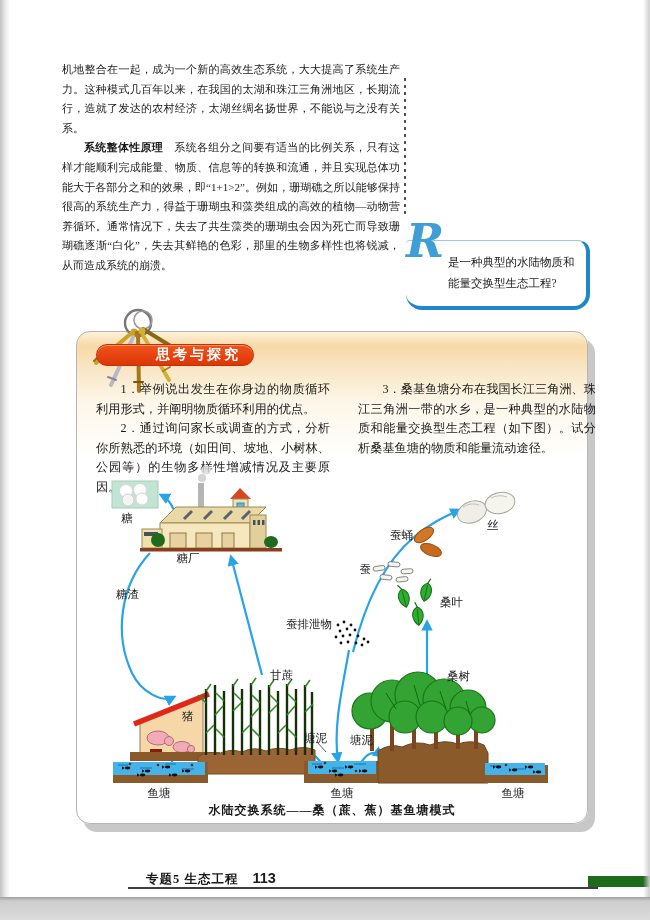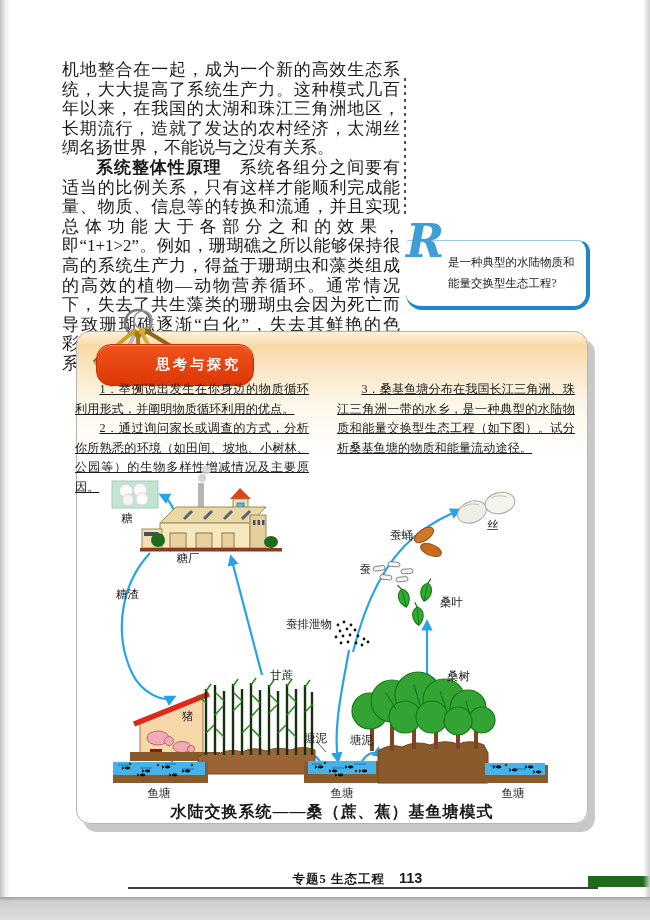--- a/index.html
+++ b/index.html
@@ -6,21 +6,21 @@
   .page{position:relative;width:650px;height:920px;background:#ffffff;overflow:hidden;
         font-family:"Liberation Serif","DejaVu Serif",serif;color:#1a1a1a;}
   
   .edge-left{position:absolute;left:0;top:0;width:10px;height:920px;
      background:linear-gradient(90deg,#c2c2c2,#ececec 55%,rgba(255,255,255,0));}
   .edge-right{position:absolute;right:0;top:0;width:7px;height:920px;
      background:linear-gradient(270deg,#cfcfcf,rgba(255,255,255,0));}
   .edge-bottom{position:absolute;left:0;top:897px;width:650px;height:23px;
      background:linear-gradient(180deg,#9f9f9f 0,#cdcdcd 4px,#dcdcdc 100%);}
   
-  .main-text{position:absolute;left:62px;top:60px;width:338px;font-size:17px;
+  .main-text{position:absolute;left:62px;top:60px;width:338px;font-size:11px;
      line-height:19.6px;text-align:justify;}
   .main-text p{margin:0;}
   .main-text .indent{text-indent:2em;}
   .principle{font-weight:bold;}
   
   .dots-v{position:absolute;width:4px;
      background-image:radial-gradient(circle,#4a4a4a 1.1px,rgba(0,0,0,0) 1.35px);
      background-size:4px 7px;background-repeat:repeat-y;}
   .dots-top{left:403px;top:76px;height:142px;}
   .dots-col{left:325px;top:382px;height:86px;background-size:4px 12px;}
@@ -29,37 +29,37 @@
      border-top:1px solid #9ccade;border-right:4px solid #1d87c9;border-bottom:4px solid #1d87c9;
      border-radius:4px 12px 16px 16px;box-sizing:border-box;
      padding:11px 6px 0 42px;font-size:11.5px;line-height:21px;}
   .r-letter{position:absolute;left:0px;top:-10px;font-size:46px;font-style:italic;
      font-family:"DejaVu Serif",serif;color:#3f9ed6;font-weight:bold;}
   
   .explore-box{position:absolute;left:76px;top:331px;width:512px;height:493px;
      border:1px solid #b5b5b5;border-radius:14px;box-sizing:border-box;
      background:linear-gradient(180deg,#fdf2da 0px,#f8d9a6 14px,#f9e3c0 32px,#fdf7ea 72px,#ffffff 125px);
      box-shadow:7px 8px 0 #c8c8c8;}
-  .pill{position:absolute;left:96px;top:344px;width:158px;height:42px;border-radius:15px;
+  .pill{position:absolute;left:96px;top:344px;width:158px;height:22px;border-radius:15px;
      background:linear-gradient(180deg,#f0541c,#dd3607);border:1px solid #c33005;
      box-sizing:border-box;display:flex;align-items:center;justify-content:flex-end;
      padding-right:12px;box-shadow:inset 0 1px 0 rgba(255,255,255,.35);}
   .pill span{color:#ffffff;font-weight:bold;font-size:14px;letter-spacing:3px;}
   .keys{position:absolute;left:80px;top:301px;}
-  .qcols{position:absolute;left:75px;top:380px;width:500px;display:flex;text-decoration:underline;}
+  .qcols{position:absolute;left:96px;top:380px;width:500px;display:flex;}
   .qcol{font-size:12.2px;line-height:19.5px;text-align:justify;}
   .qcol.left{width:240px;}
   .qcol.right{width:244px;margin-left:28px;}
   .qcol p{margin:0;text-indent:2em;}
   .diagram{position:absolute;left:70px;top:465px;}
   .diagram text{font-size:11.5px;fill:#1a1a1a;font-family:"Liberation Serif",serif;}
   .caption{position:absolute;left:76px;top:802px;width:512px;text-align:center;
-     font-size:16px;font-weight:bold;letter-spacing:1px;}
-  
-  .footer-text{position:absolute;left:130px;top:869px;width:455px;text-align:center;}
+     font-size:12px;font-weight:bold;letter-spacing:1px;}
+  
+  .footer-text{position:absolute;left:146px;top:869px;width:455px;text-align:left;}
   .footer-text .sec{font-size:12.5px;font-weight:bold;letter-spacing:1px;}
   .footer-text .num{font-size:14.5px;font-weight:bold;margin-left:14px;
      font-family:"Liberation Sans",sans-serif;}
   .footer-rule{position:absolute;left:128px;top:887px;width:470px;height:2px;background:#3f3f3f;}
   .footer-green{position:absolute;left:588px;top:876px;width:62px;height:11px;background:#1e6b1b;}
 </style>
 </head>
 <body>
 
 <div class="page">

